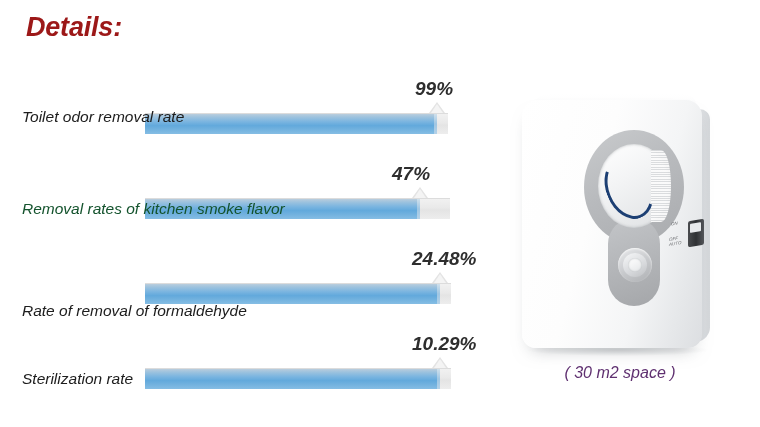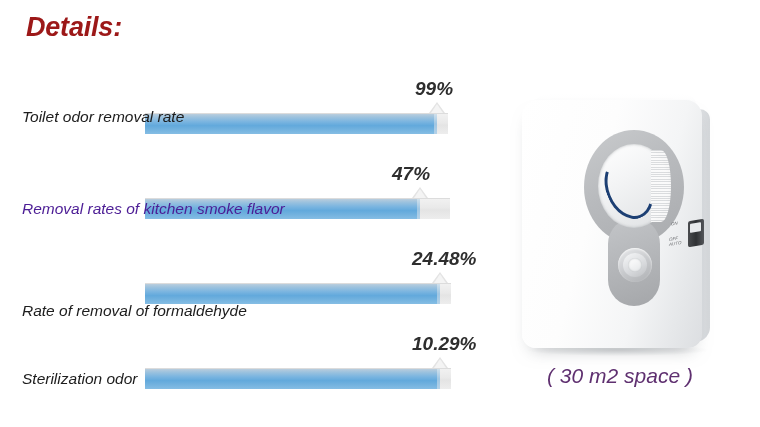--- a/index.html
+++ b/index.html
@@ -50,21 +50,21 @@
   }
 
   .row-label{
     position:absolute;
     left:22px;
     font-size:15.5px;
     color:#1d1d1d;
     white-space:nowrap;
     font-family:"Liberation Sans", sans-serif;
   }
-  .row-label.plum{color:#4c1d95;}
+  .row-label.plum{color:#14532d;}
 
   .pct{
     position:absolute;
     font-size:19px;font-weight:bold;
     color:#2e2e2e;
     white-space:nowrap;
     font-family:"Liberation Sans", sans-serif;
   }
   .pointer{
     position:absolute;
@@ -186,21 +186,21 @@
   #sw-off{left:189px;top:144px;}
   
   #device-shadow{
     position:absolute;left:48px;top:252px;
     width:180px;height:12px;
     background:radial-gradient(ellipse at center,rgba(150,155,160,.34) 0%,rgba(255,255,255,0) 72%);
   }
   #caption{
     position:absolute;left:0;top:272px;width:280px;
     text-align:center;
-    font-size:21px;color:#5f3070;
+    font-size:16px;color:#5f3070;
     white-space:nowrap;
     font-family:"Liberation Sans", sans-serif;
   }
 </style>
 </head>
 <body>
 
 <div id="page">
 
   <div id="title">Details:</div>
@@ -245,21 +245,21 @@
 
     <div class="row" style="top:255px;">
       <div class="pct" style="left:412px;top:16px;">10.29%</div>
       <div class="pointer" style="left:432px;top:40px;">
           <i></i>
         </div>
       <div class="bar-track" style="top:51px;width:306px;">
         <div class="bar-fill" style="width:295px;"></div>
         <div class="bar-cap" style="left:292px;"></div>
       </div>
-      <div class="row-label" style="top:53px;">Sterilization odor</div>
+      <div class="row-label" style="top:53px;">Sterilization rate</div>
     </div>
 
   </div>
 
   <div id="product">
     <div id="device-shadow"></div>
     <div id="device-top"></div>
     <div id="device-right"></div>
 
     <div id="device">

